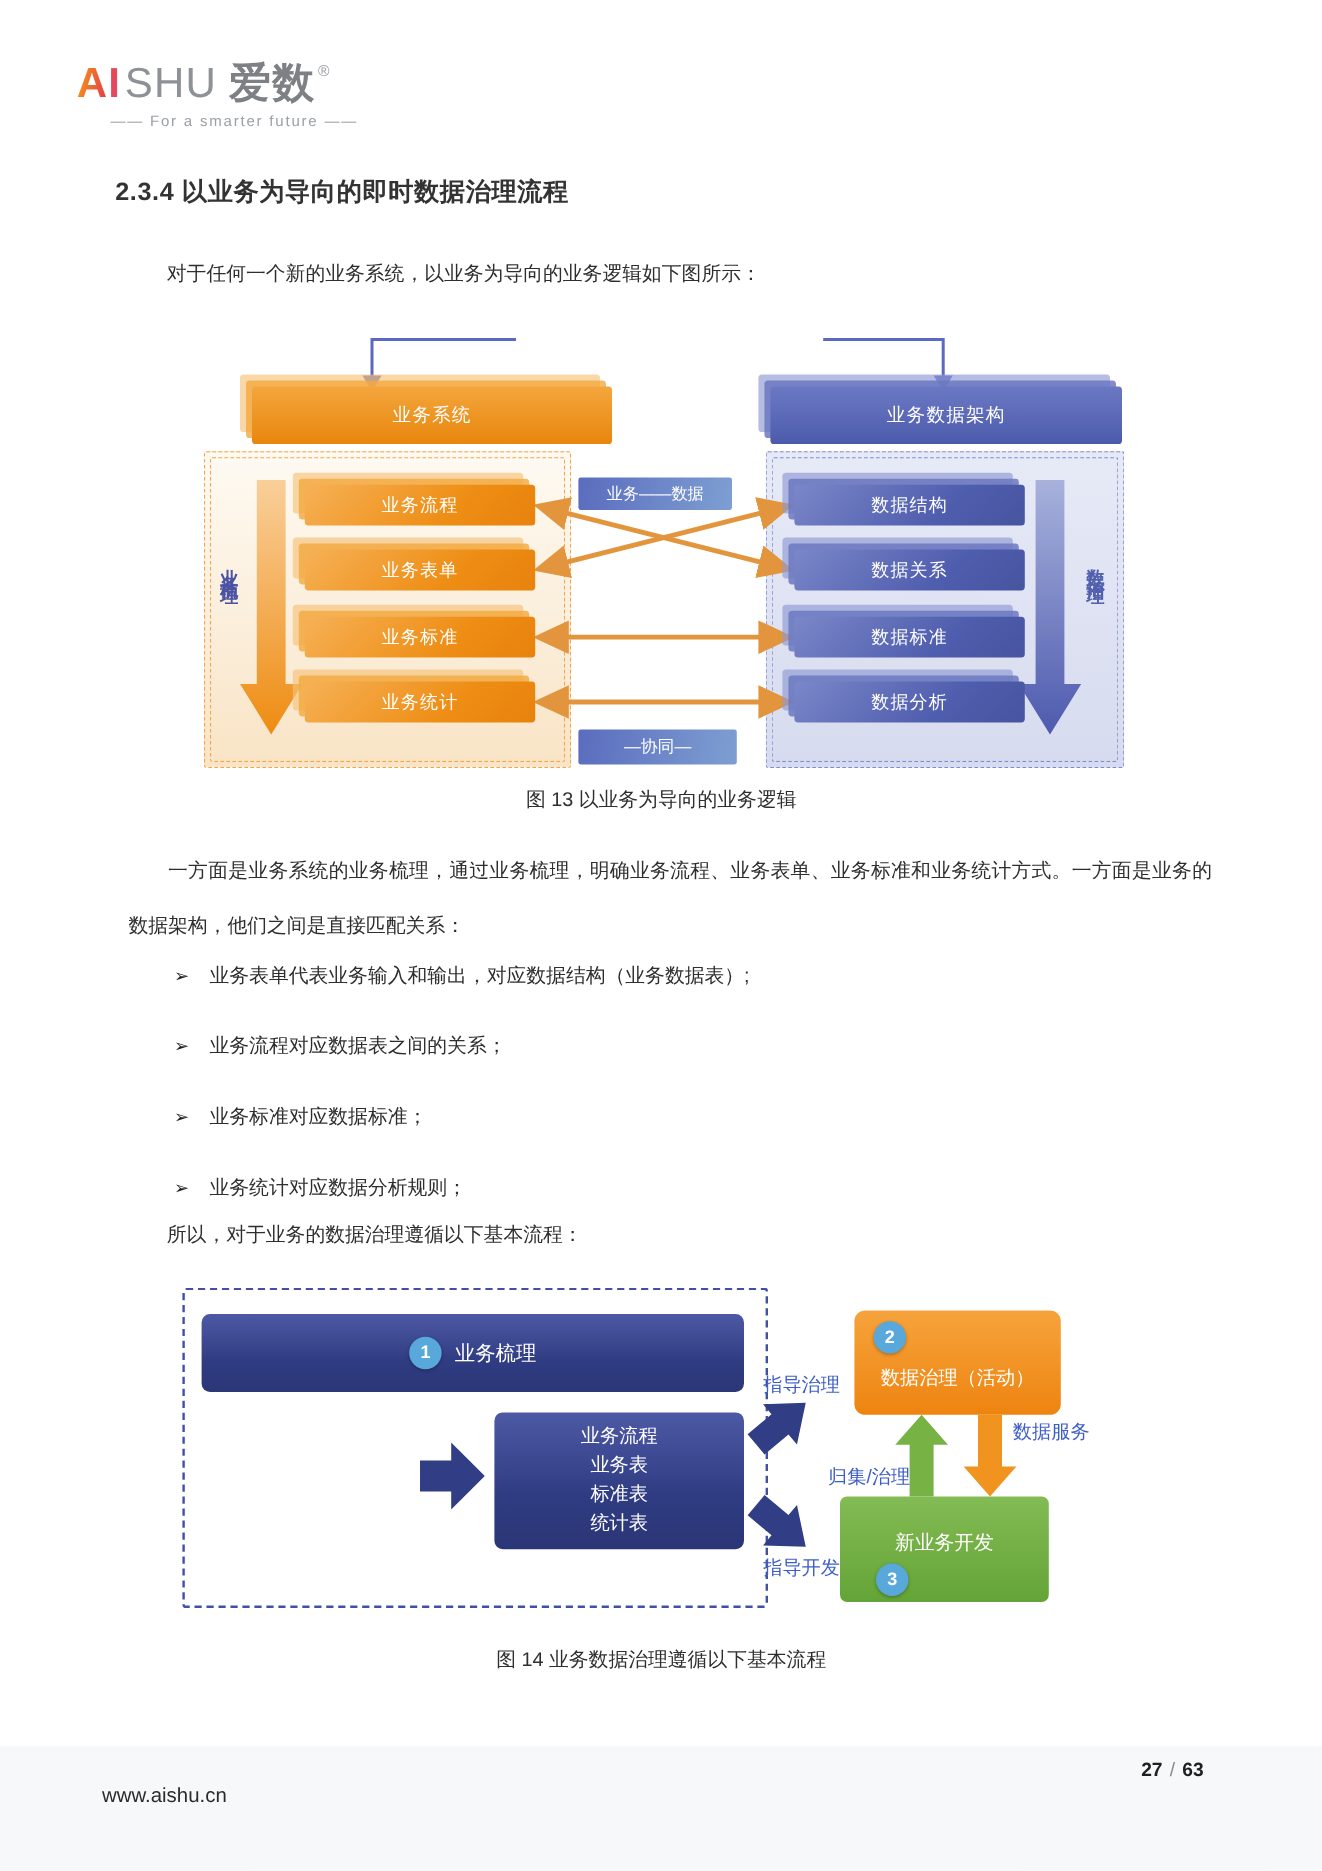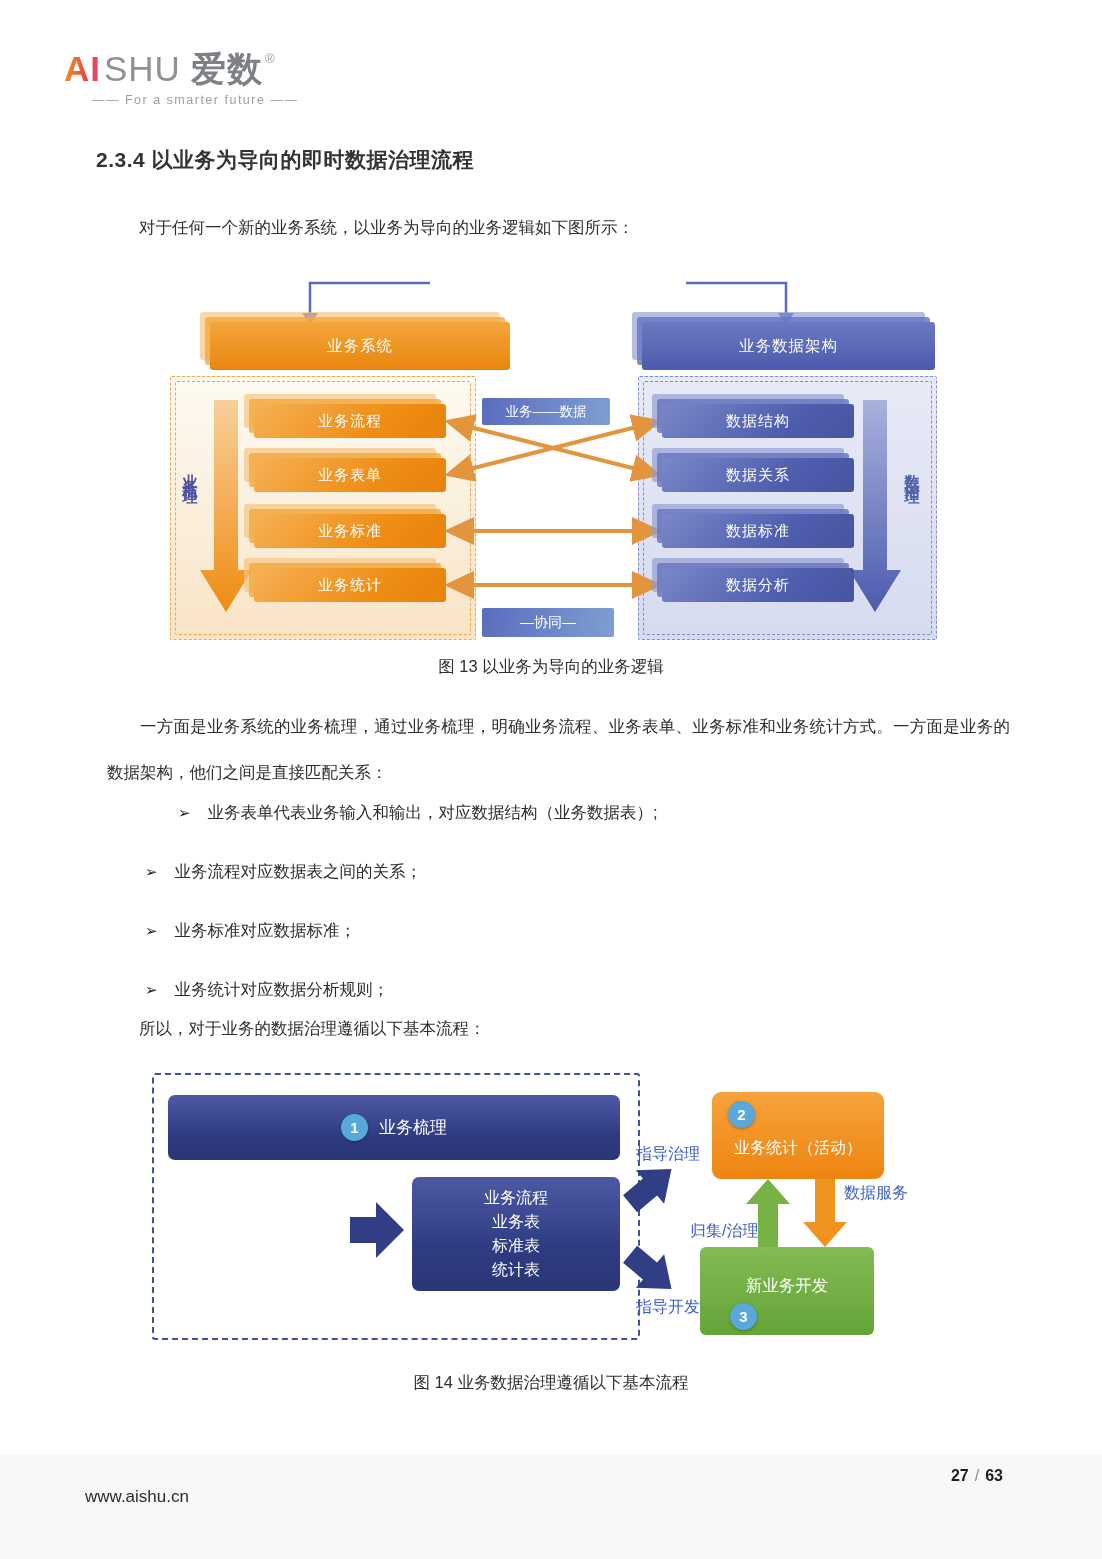--- a/index.html
+++ b/index.html
@@ -24,21 +24,21 @@
   .section-title{left:96px;top:146px;font-size:21px;font-weight:700;color:#333;letter-spacing:.5px;}
   .para-intro{left:139px;top:217px;font-size:16.5px;color:#2e2e2e;}
   .para-mid{left:107px;top:703px;width:903px;font-size:16.5px;line-height:46px;
     text-align:justify;text-indent:33px;color:#2e2e2e;}
   .para-last{left:139px;top:1018px;font-size:16.5px;color:#2e2e2e;}
   .caption{left:0;width:1102px;text-align:center;font-size:16.5px;color:#2f2f2f;}
   .cap13{top:656px;} .cap14{top:1372px;}
   .bullet-row{left:145px;font-size:16.5px;color:#2e2e2e;white-space:nowrap;}
   .bullet-row .mk{font-size:15px;color:#222;}
   .bullet-row .bt{margin-left:17px;}
-  .b0{top:802px;margin-left:33px;} .b1{top:861px;} .b2{top:920px;} .b3{top:979px;}
+  .b0{top:802px;} .b1{top:861px;} .b2{top:920px;} .b3{top:979px;}
 
   
   .d1{left:150px;top:250px;width:800px;height:400px;}
   .d1 .node-txt{display:flex;align-items:center;justify-content:center;color:#fff;}
   .d1-top-label{left:280px;top:14px;width:256px;height:38px;z-index:6;
     background:linear-gradient(100deg,#6470c2,#7c9dd2);font-size:15px;border-radius:2px;}
   .d1-svg{left:0;top:0;z-index:4;}
   
   .stack{z-index:5;}
   .stack .l1,.stack .l2,.stack .face{position:absolute;border-radius:3px;}
@@ -271,21 +271,21 @@
     <div>统计表</div>
   </div>
 
   <div class="abs d2-lab lab-govern">指导治理</div>
   <div class="abs d2-lab lab-develop">指导开发</div>
   <div class="abs d2-lab lab-collect">归集/治理</div>
   <div class="abs d2-lab lab-service">数据服务</div>
 
   <div class="abs d2-orange">
     <span class="num-circle">2</span>
-    <div class="lbl">业务统计（活动）</div>
+    <div class="lbl">数据治理（活动）</div>
   </div>
 
   <div class="abs d2-green">
     <div class="lbl">新业务开发</div>
     <span class="num-circle">3</span>
   </div>
 </div>
 
 <div class="abs caption cap14">图 14 业务数据治理遵循以下基本流程</div>
 

